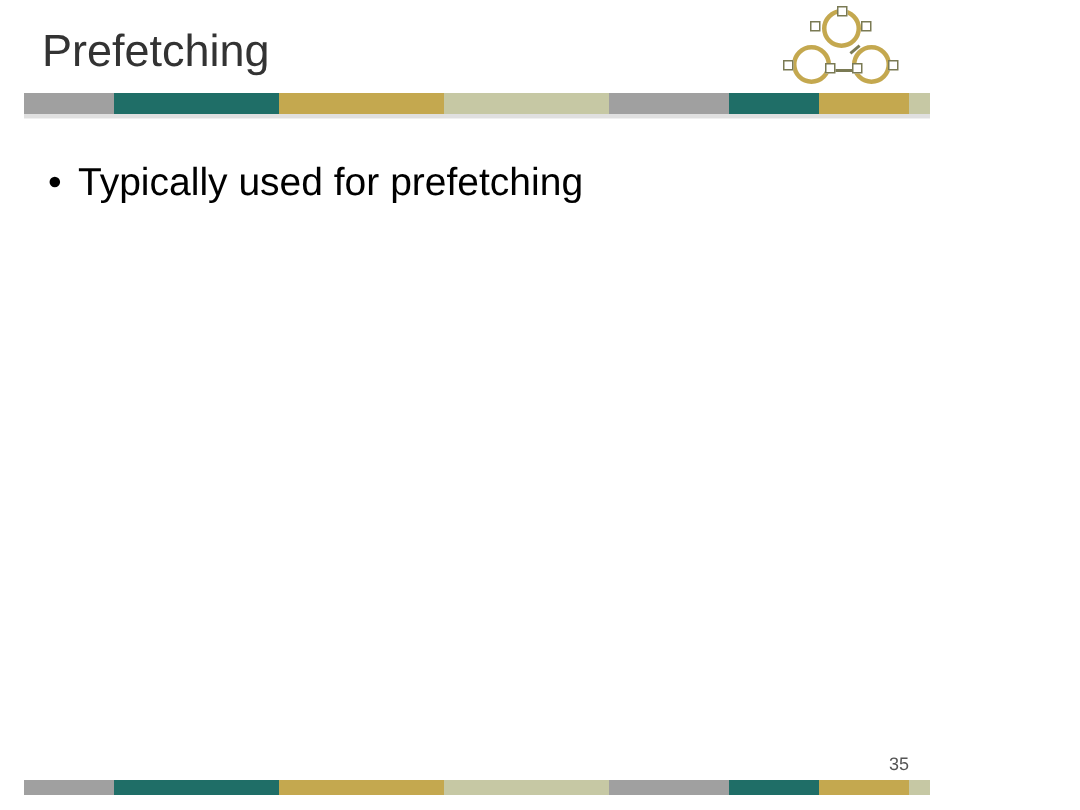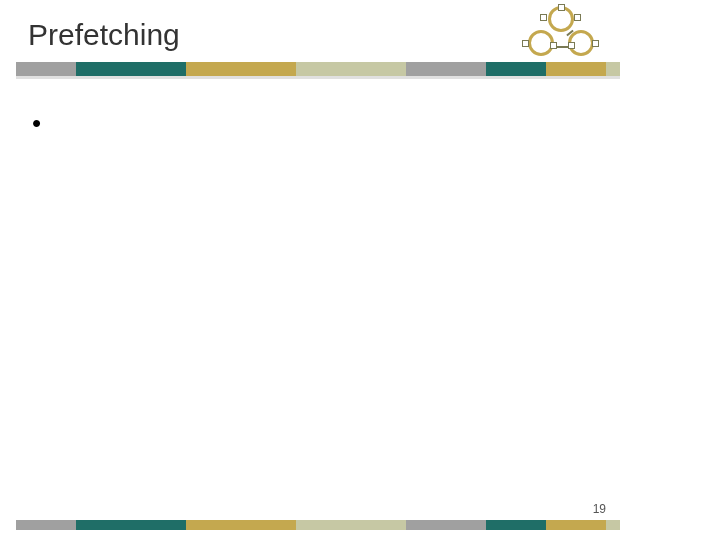--- a/index.html
+++ b/index.html
@@ -79,25 +79,26 @@
       <div class="sq c"></div>
     <div class="sq d"></div>
       <div class="sq e"></div>
       <div class="sq f"></div>
       <div class="sq g"></div>
   </div>
 
   <div class="content">
     <ul class="l1-wrap">
       <li class="l1">
+        <span>Typically used for prefetching</span>
       </li>
     </ul>
   </div>
 
-  <div class="page-num">19</div>
+  <div class="page-num">35</div>
 
   <div class="footer-bar">
     <div class="seg gray1" style="flex:60"></div>
     <div class="seg teal" style="flex:110"></div>
     <div class="seg olive" style="flex:110"></div>
     <div class="seg sage" style="flex:110"></div>
     <div class="seg gray2" style="flex:80"></div>
     <div class="seg teal" style="flex:60"></div>
     <div class="seg olive" style="flex:60"></div>
     <div class="seg sage" style="flex:60"></div>

